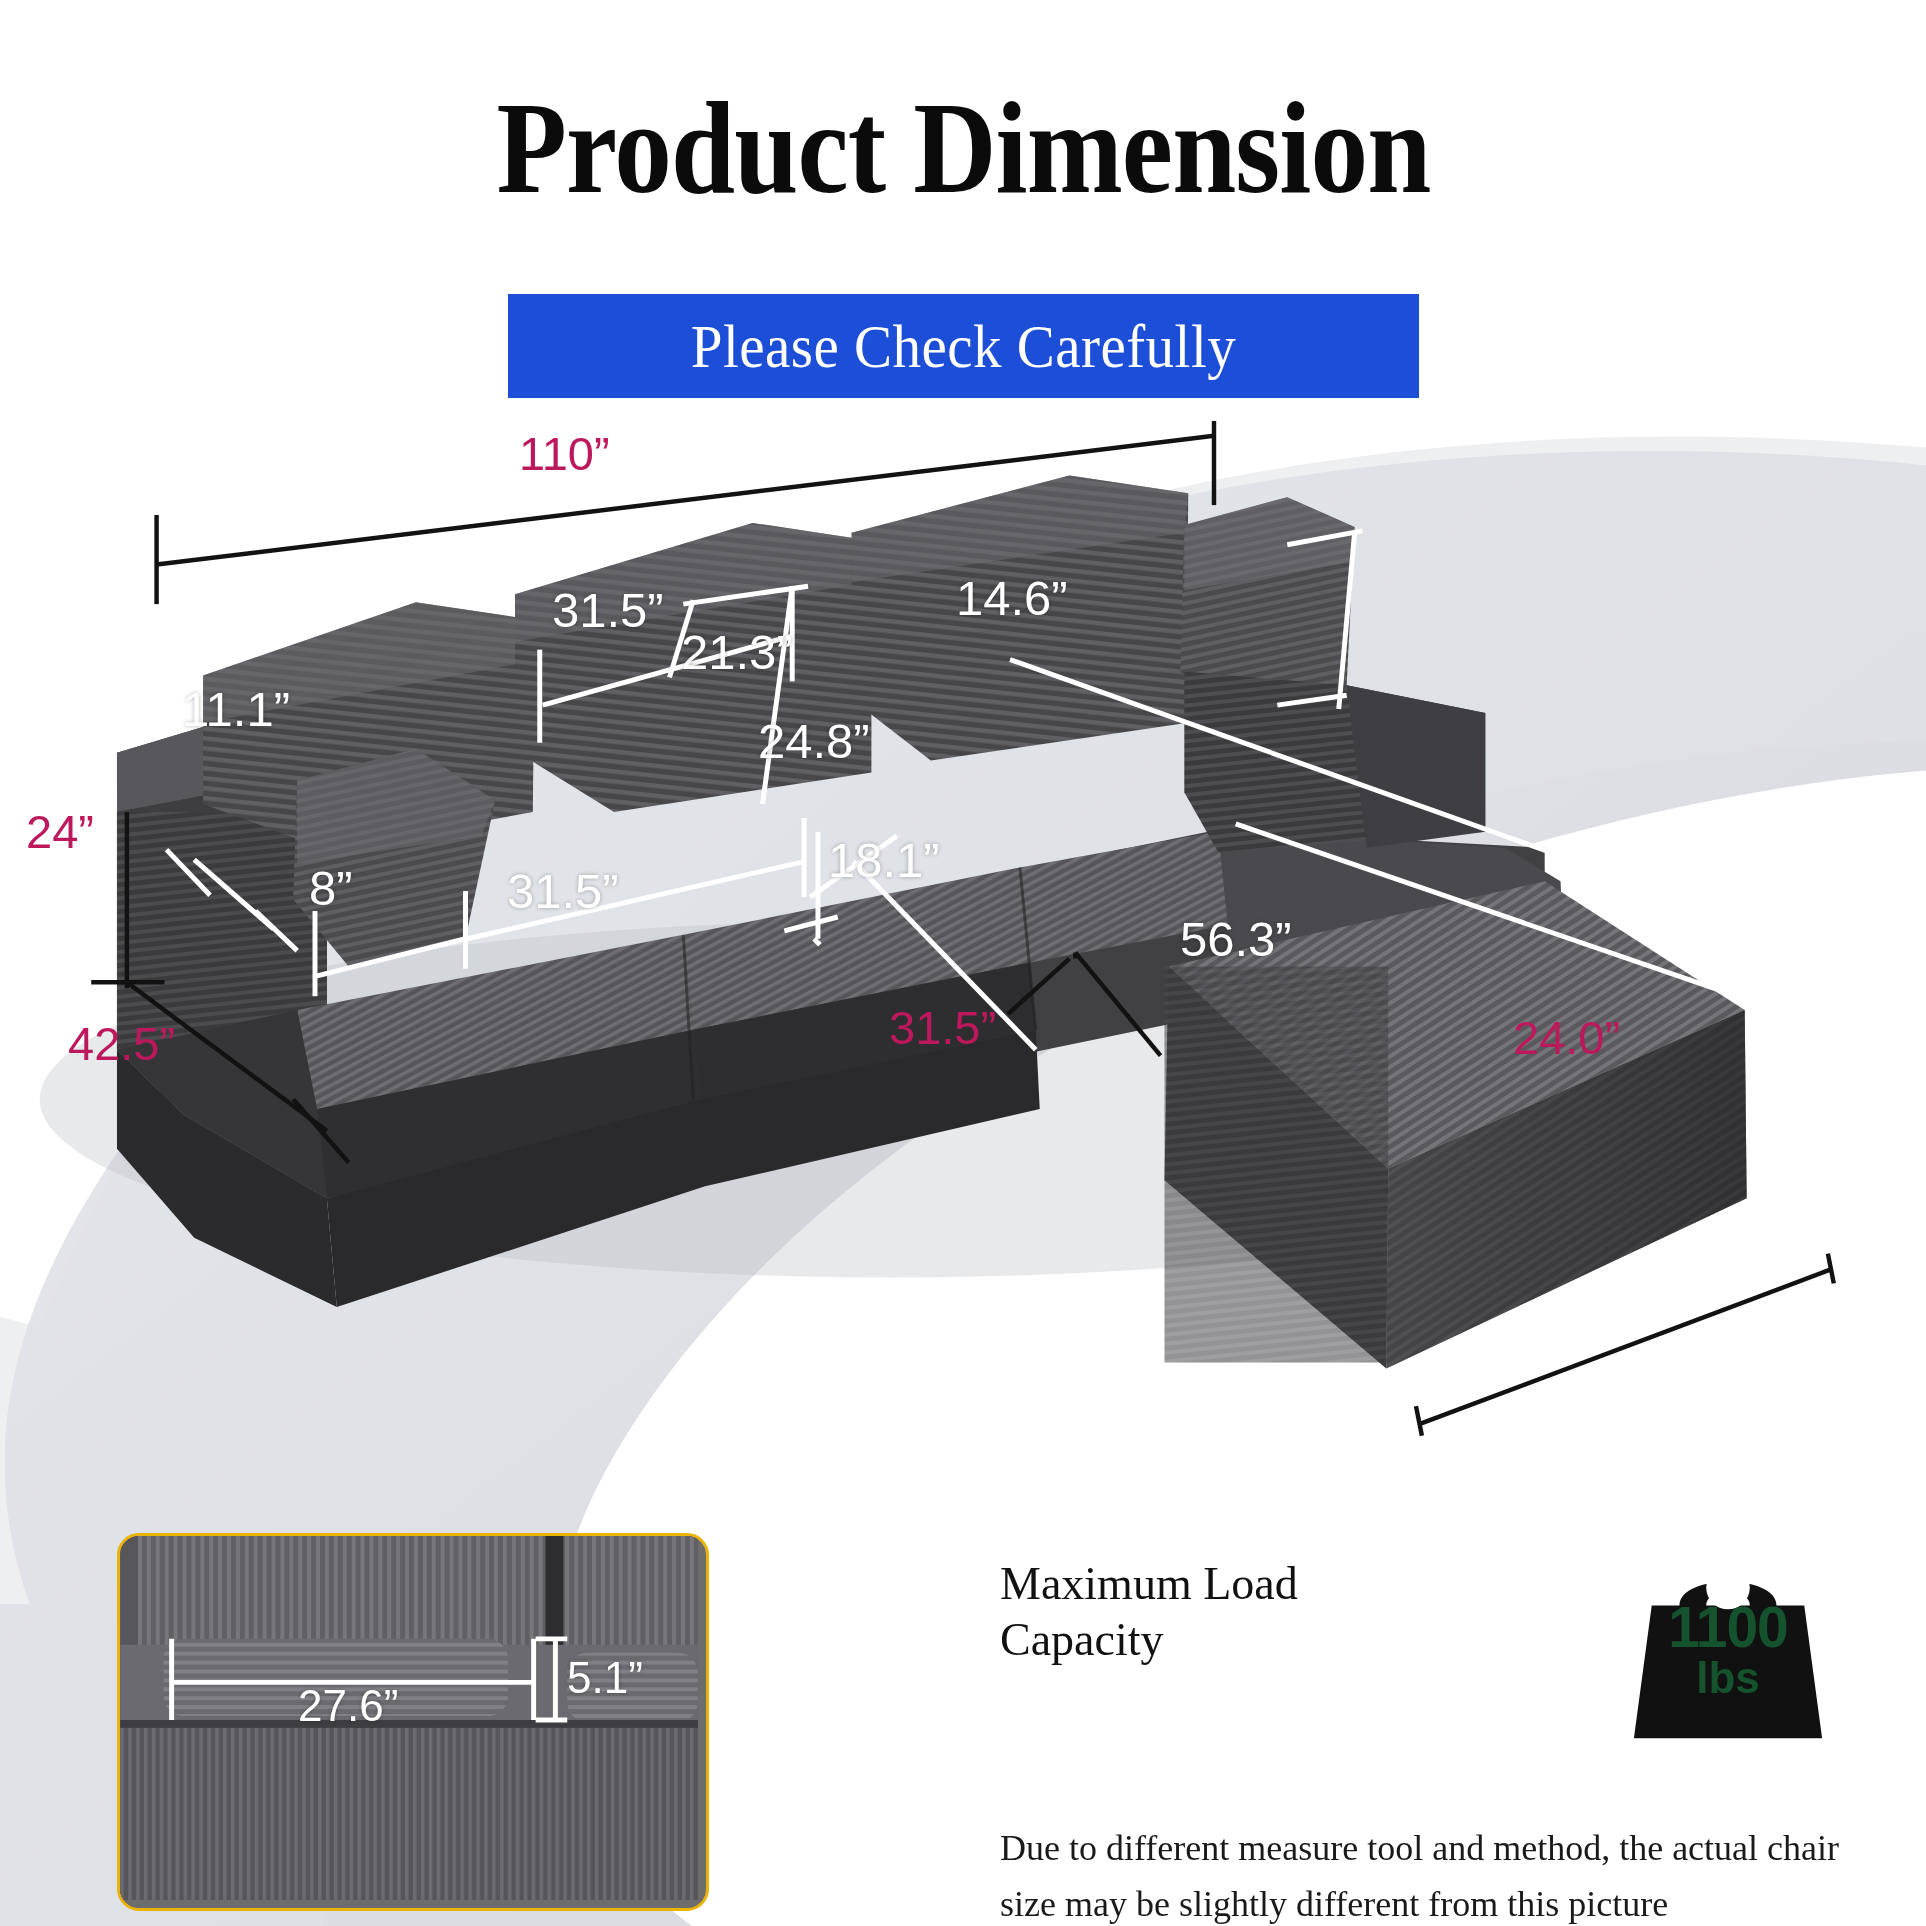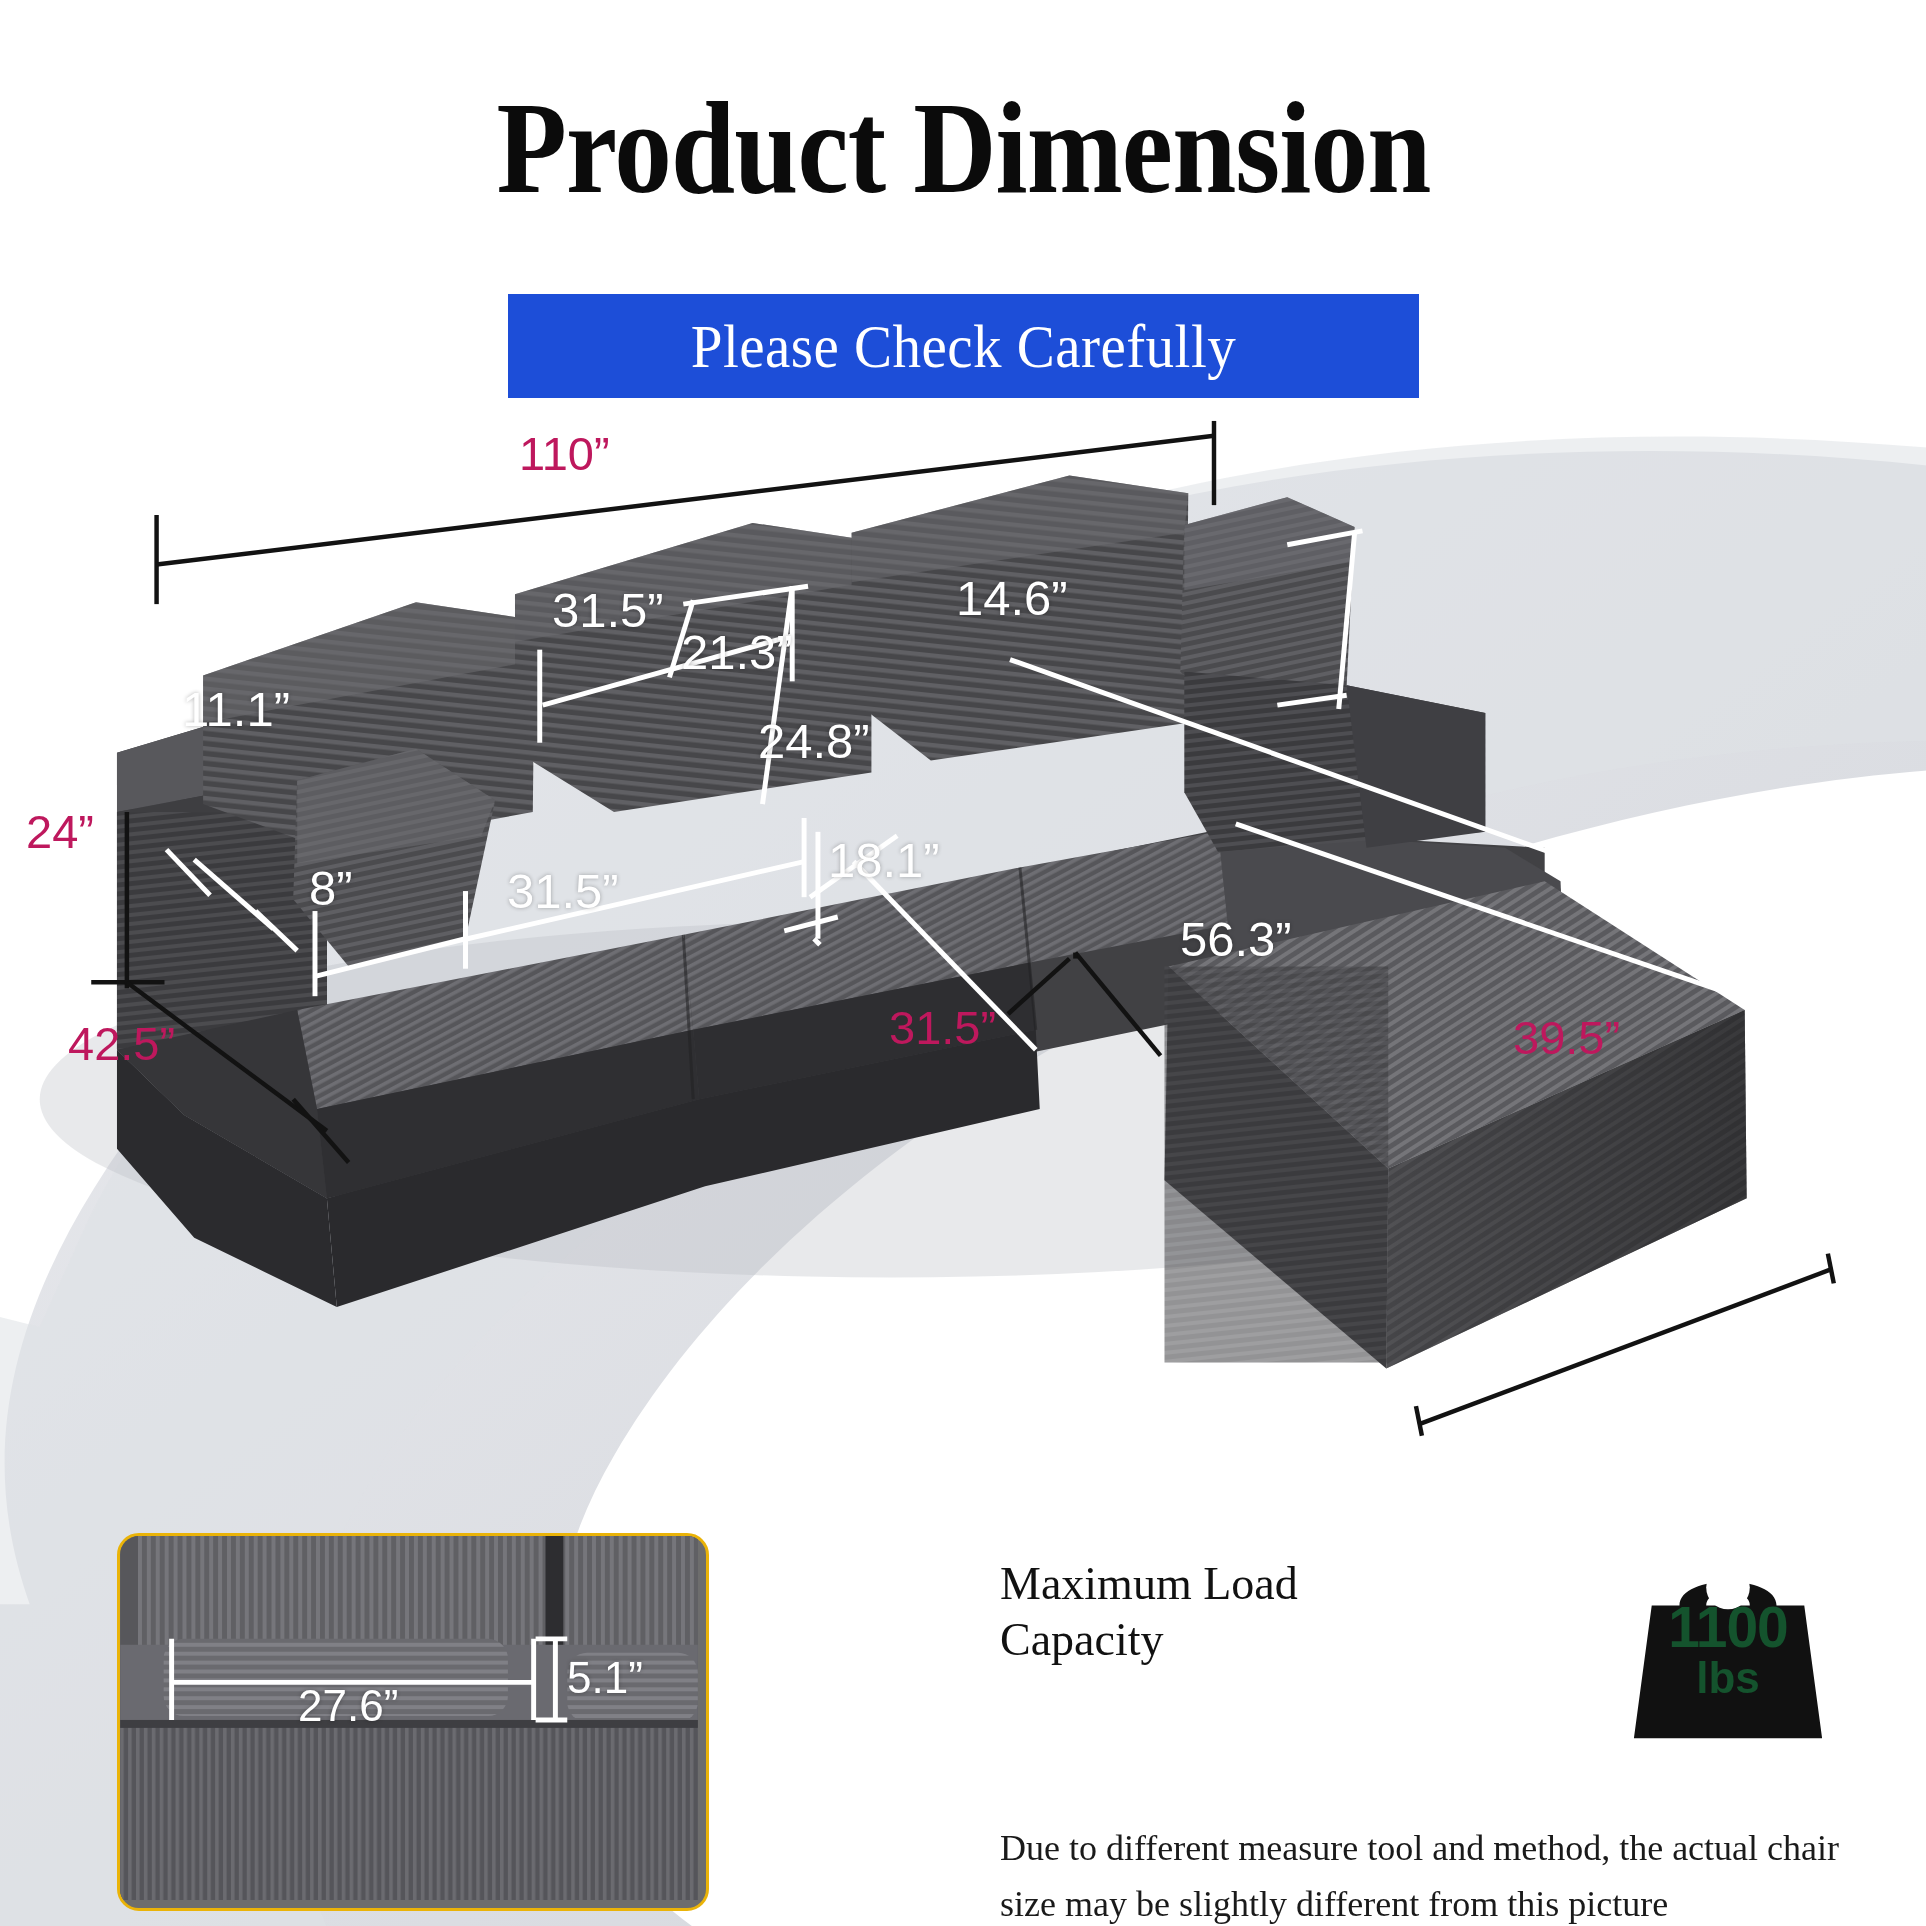--- a/index.html
+++ b/index.html
@@ -288,21 +288,21 @@
     <div class="dim-w" style="left:309px; top:444px;">8”</div>
     <div class="dim-w" style="left:507px; top:447px;">31.5”</div>
     <div class="dim-w" style="left:828px; top:416px;">18.1”</div>
     <div class="dim-w" style="left:1180px; top:495px;">56.3”</div>
 
     
     <div class="dim-b" style="left:519px; top:10px;">110”</div>
     <div class="dim-b" style="left:26px; top:388px;">24”</div>
     <div class="dim-b" style="left:68px; top:600px;">42.5”</div>
     <div class="dim-b" style="left:889px; top:584px;">31.5”</div>
-    <div class="dim-b" style="left:1513px; top:594px;">39.5”</div>
+    <div class="dim-b" style="left:1513px; top:594px;">24.0”</div>
   </div>
 
   <div class="inset">
     <svg width="578" height="364" viewBox="0 0 584 368">
       <defs>
         <pattern id="icord" width="9" height="9" patternUnits="userSpaceOnUse">
           <rect width="9" height="9" fill="#606064"></rect>
           <rect width="4" height="9" fill="#76767b"></rect>
         </pattern>
         <pattern id="icordB" width="8" height="8" patternUnits="userSpaceOnUse">

